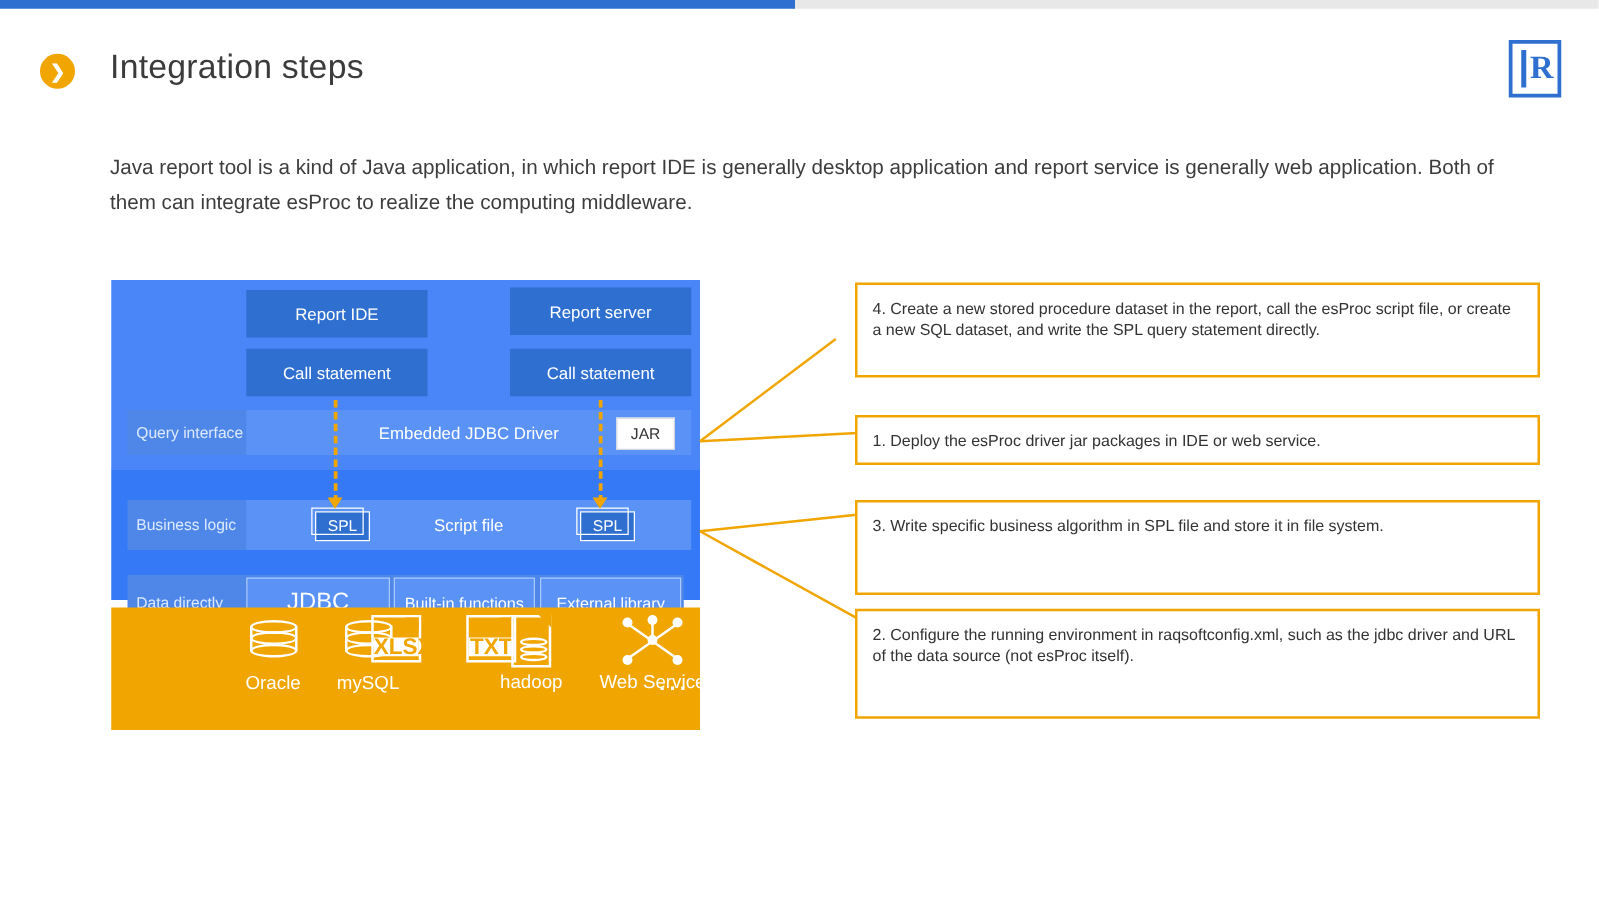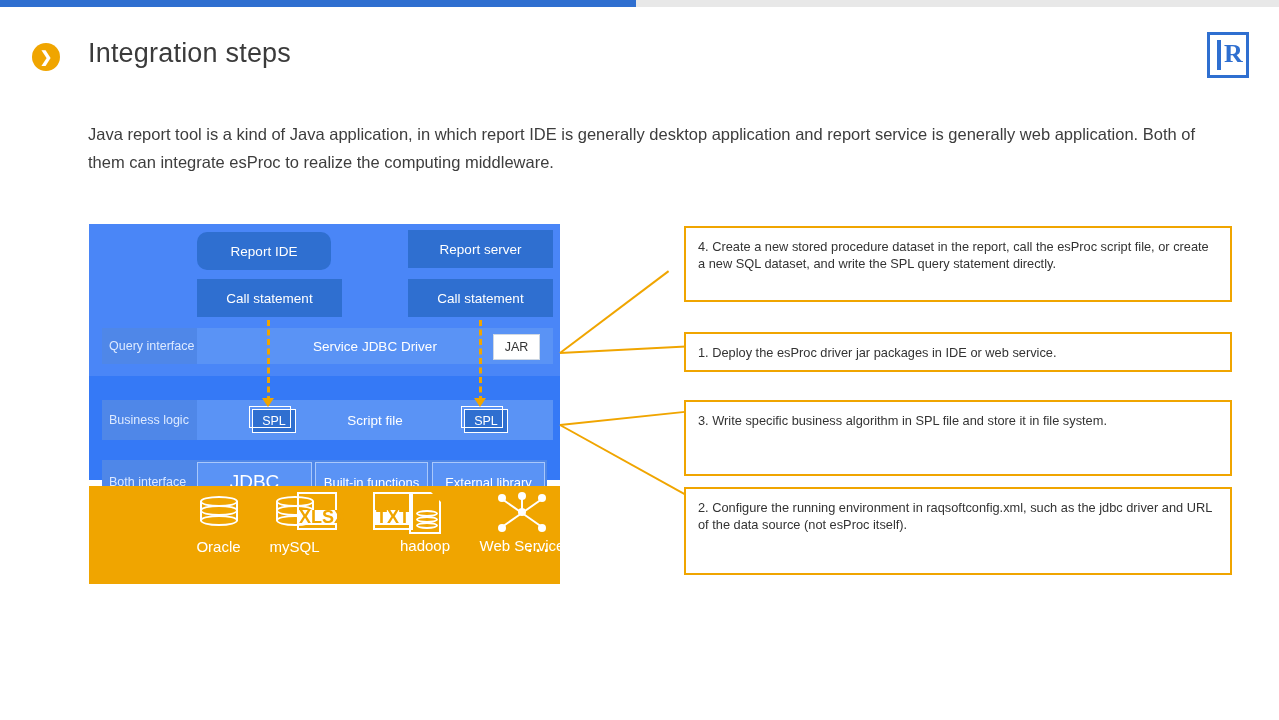--- a/index.html
+++ b/index.html
@@ -323,40 +323,40 @@
 <div class="logo">
   <div class="bar"></div>
   <div class="glyph">R</div>
 </div>
 
 <div class="intro">Java report tool is a kind of Java application, in which report IDE is generally desktop application and report service is generally web application. Both of them can integrate esProc to realize the computing middleware.</div>
 
 <div class="diagram">
 
   <div class="panel-top">
-    <div class="box" style="left:108px; top:8px; width:134px; height:38px;border-radius:10px;">Report IDE</div>
+    <div class="box" style="left:108px; top:8px; width:145px; height:38px;">Report IDE</div>
     <div class="box" style="left:319px; top:6px; width:145px; height:38px;">Report server</div>
     <div class="box" style="left:108px; top:55px; width:145px; height:38px;">Call statement</div>
     <div class="box" style="left:319px; top:55px; width:145px; height:38px;">Call statement</div>
 
     <div class="strip" style="left:13px; top:104px; width:445px; height:36px;"></div>
     <div class="side-label" style="left:20px; top:104px; height:36px;">Query interface</div>
-    <div class="box lightblue" style="left:108px; top:104px; width:356px; height:36px; justify-content:center;">Service JDBC Driver</div>
+    <div class="box lightblue" style="left:108px; top:104px; width:356px; height:36px; justify-content:center;">Embedded JDBC Driver</div>
     <div class="jar-chip" style="left:404px; top:110px; width:45px; height:24px;">JAR</div>
   </div>
 
   <div class="panel-mid">
     <div class="strip" style="left:13px; top:24px; width:445px; height:40px; background:#4f87e8;"></div>
     <div class="side-label" style="left:20px; top:24px; height:40px;">Business logic</div>
     <div class="box lightblue" style="left:108px; top:24px; width:356px; height:40px;">Script file</div>
     <div class="spl-chip" style="left:163px; top:33px;">SPL</div>
     <div class="spl-chip" style="left:375px; top:33px;">SPL</div>
 
     <div class="strip" style="left:13px; top:84px; width:445px; height:44px;"></div>
-    <div class="side-label" style="left:20px; top:84px; height:44px;">Both interface</div>
+    <div class="side-label" style="left:20px; top:84px; height:44px;">Data directly</div>
     <div class="box outline" style="left:108px; top:86px; width:115px; height:40px; font-size:19px;">JDBC</div>
     <div class="box outline" style="left:226px; top:86px; width:113px; height:40px; font-size:13px;">Built-in functions</div>
     <div class="box outline" style="left:343px; top:86px; width:113px; height:40px; font-size:13px;">External library</div>
   </div>
 
   <div class="panel-bottom">
     <div class="ds-icon" style="left:92px; top:10px; width:75px;">
       <div class="cyl">
           <div class="side-l"></div>
           <div class="side-r"></div>

